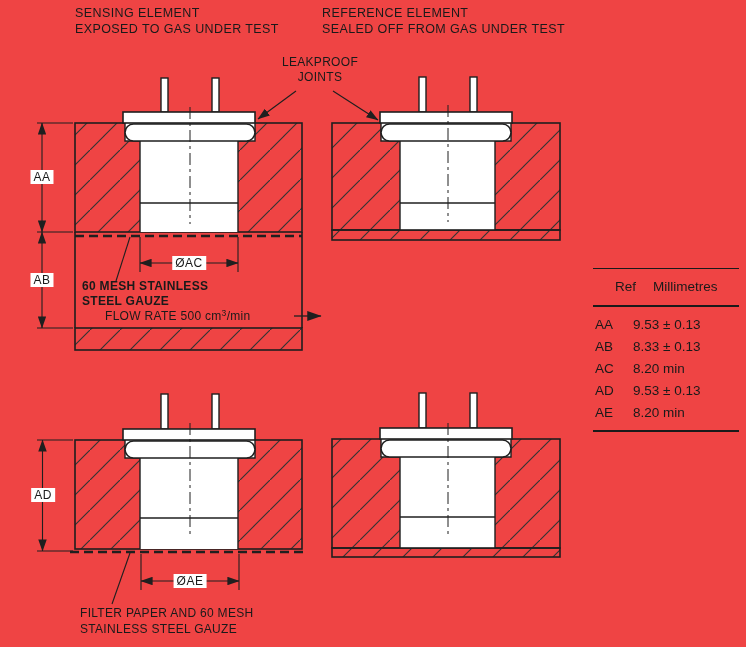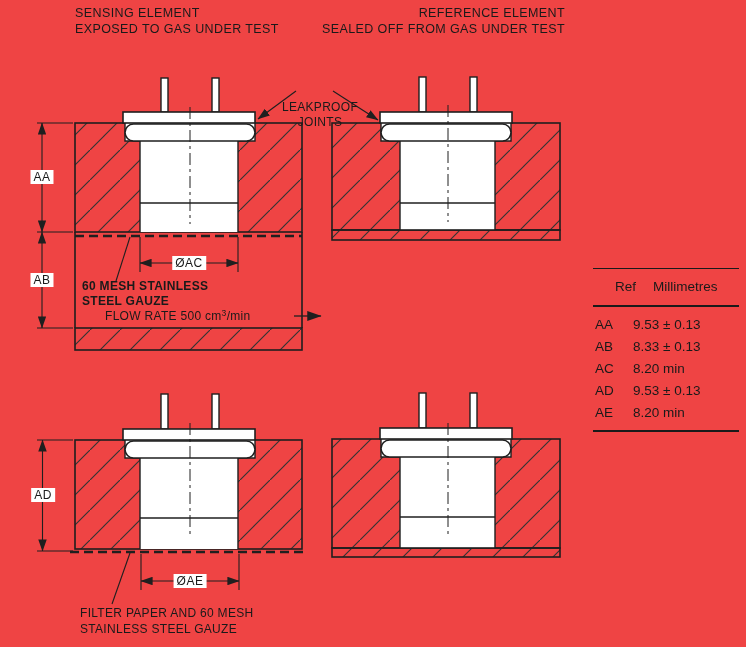--- a/index.html
+++ b/index.html
@@ -4,21 +4,21 @@
 <style>
   html,body{margin:0;padding:0;background:#fff;}
   .stage{
     position:relative;width:746px;height:647px;background:#ef4444;
     font-family:"Liberation Sans","DejaVu Sans",sans-serif;color:#1a1a1a;
     overflow:hidden;
   }
   svg.linework{position:absolute;left:0;top:0;}
   .lbl{position:absolute;font-size:12.5px;line-height:16px;letter-spacing:.4px;white-space:nowrap;}
   .lbl.small{font-size:12px;line-height:15px;letter-spacing:.3px;}
-  .lbl.center{text-align:center;transform:translateX(-50%);margin-top:45px;}
+  .lbl.center{text-align:center;transform:translateX(-50%);}
   .dimlbl{
     position:absolute;transform:translate(-50%,-50%);background:#fff;
     padding:0 3px;font-size:12px;letter-spacing:.5px;white-space:nowrap;
   }
   .sup{font-size:8.5px;position:relative;top:-4.5px;}
   
   .ref-table{position:absolute;left:593px;top:268px;width:146px;font-size:13.5px;}
   .rule{height:0;border-top:2px solid #1a1a1a;}
   .rule-thin{height:0;border-top:1.5px solid #1a1a1a;}
   .tbl-header{display:flex;padding:10px 0 10px 2px;line-height:16px;margin-left:20px;}
@@ -115,21 +115,21 @@
       <path d="M333,91 L378,120" marker-end="url(#ah)"></path>
       <path d="M294,316 H321" marker-end="url(#ah)" stroke-width="1.3"></path>
     </g>
   </svg>
 
   <div class="lbl" style="left:75px;top:5px;">
     <div>SENSING ELEMENT</div>
     <div>EXPOSED TO GAS UNDER TEST</div>
   </div>
 
-  <div class="lbl" style="left:322px;top:5px;text-align:right;">
+  <div class="lbl" style="left:322px;top:5px;">
     <div>REFERENCE ELEMENT</div>
     <div>SEALED OFF FROM GAS UNDER TEST</div>
   </div>
 
   <div class="lbl small center" style="left:320px;top:55px;">
     <div>LEAKPROOF</div>
     <div>JOINTS</div>
   </div>
 
   <div class="lbl small" style="left:82px;top:279px;line-height:14.5px;font-weight:bold;">

